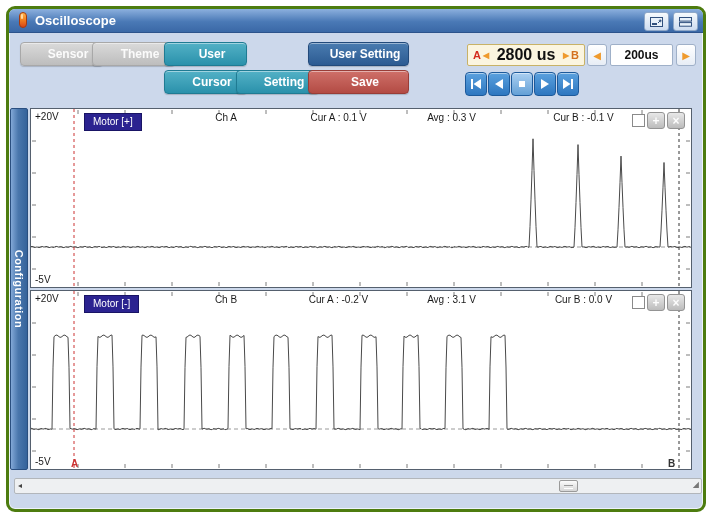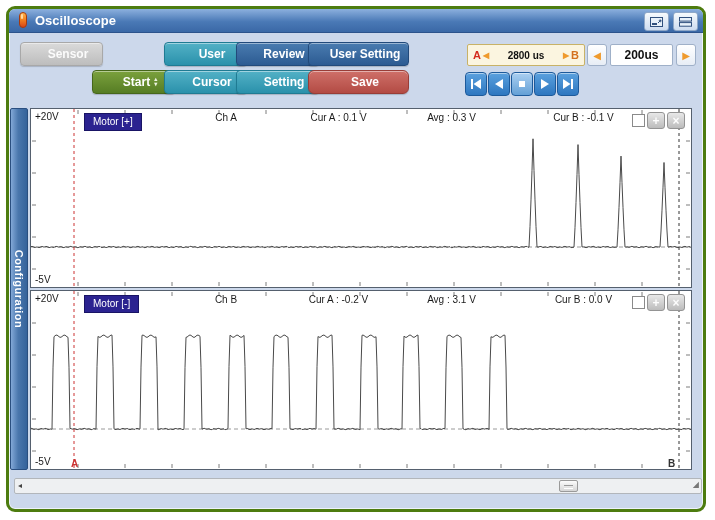--- a/index.html
+++ b/index.html
@@ -26,21 +26,21 @@
   .btn.green{background:linear-gradient(#7ba13d,#567d24);border-color:#46671b;}
   .btn.red  {background:linear-gradient(#cf7069,#b34b44);border-color:#993d37;}
   .spinner{display:flex;flex-direction:column;line-height:5px;font-size:6px;color:#eef3e2;}
   
   .ab-box{position:absolute;left:458px;top:35px;width:118px;height:22px;box-sizing:border-box;
           background:#fbf5e0;border:1px solid #c8b267;border-radius:2px;
           display:flex;align-items:center;padding:0 5px;font-weight:bold;}
   .ab-a{color:#d42b1e;font-size:11px;}
   .ab-b{color:#d4711e;font-size:11px;}
   .ab-tri{color:#ef9a2d;font-size:8px;padding:0 2px;}
-  .ab-val{flex:1;text-align:center;font-size:10px;color:#111;}
+  .ab-val{flex:1;text-align:center;font-size:16px;color:#111;}
   .tb-btn{position:absolute;top:35px;width:20px;height:22px;box-sizing:border-box;
           background:linear-gradient(#ffffff,#e7edf5);border:1px solid #9fb0c8;border-radius:3px;
           display:flex;align-items:center;justify-content:center;color:#ef9a2d;font-size:10px;}
   .tb-val{position:absolute;left:601px;top:35px;width:63px;height:22px;box-sizing:border-box;
           background:#ffffff;border:1px solid #9fb0c8;border-radius:2px;
           display:flex;align-items:center;justify-content:center;font-size:12px;font-weight:bold;color:#111;}
   
   .play-btn{position:absolute;top:63px;width:22px;height:24px;box-sizing:border-box;border-radius:4px;
             background:linear-gradient(#5ba1de,#2e77c0);border:1px solid #1d5a9b;
             box-shadow:inset 0 1px 0 rgba(255,255,255,.5);
@@ -115,44 +115,37 @@
           <rect x="0.5" y="0.5" width="12" height="3.6" fill="#e8f1fa" stroke="#30507e"></rect>
           <rect x="0.5" y="5.6" width="12" height="3.6" fill="#e8f1fa" stroke="#30507e"></rect>
         </svg>
       </div>
     </div>
   </div>
 
   <div class="btn gray" style="left:11px;top:33px;width:68px;">
     <span>Sensor</span>
     </div>
+  <div class="btn gray" style="left:83px;top:33px;width:68px;">
+    <span>Theme</span>
+    </div>
   <div class="btn teal" style="left:155px;top:33px;width:68px;">
     <span>User</span>
     </div>
-  <div class="btn blue" style="left:227px;top:33px;width:68px;">
-    <span>Review</span>
-    </div>
   <div class="btn blue" style="left:299px;top:33px;width:86px;">
     <span>User Setting</span>
     </div>
 
-  <div class="btn green" style="left:83px;top:61px;width:68px;">
-    <span>Start</span>
-    <span class="spinner">
-      <span>▴</span>
-      <span>▾</span>
-    </span>
-    </div>
   <div class="btn teal" style="left:155px;top:61px;width:68px;">
     <span>Cursor</span>
     </div>
   <div class="btn teal" style="left:227px;top:61px;width:68px;">
     <span>Setting</span>
     </div>
-  <div class="btn red" style="left:299px;top:61px;width:86px;border-radius:6px;">
+  <div class="btn red" style="left:299px;top:61px;width:86px;">
     <span>Save</span>
     </div>
 
   <div class="ab-box">
     <span class="ab-a">A</span>
     <span class="ab-tri">◀</span>
     <span class="ab-val">2800 us</span>
     <span class="ab-tri">▶</span>
     <span class="ab-b">B</span>
   </div>

